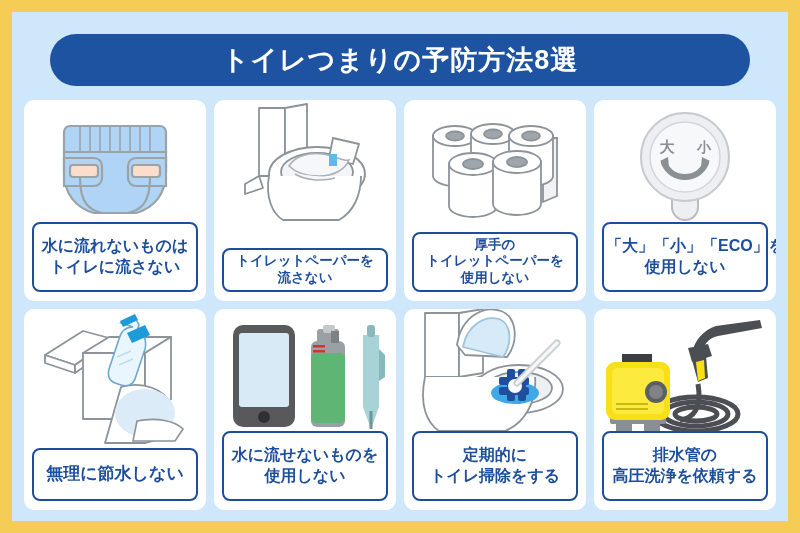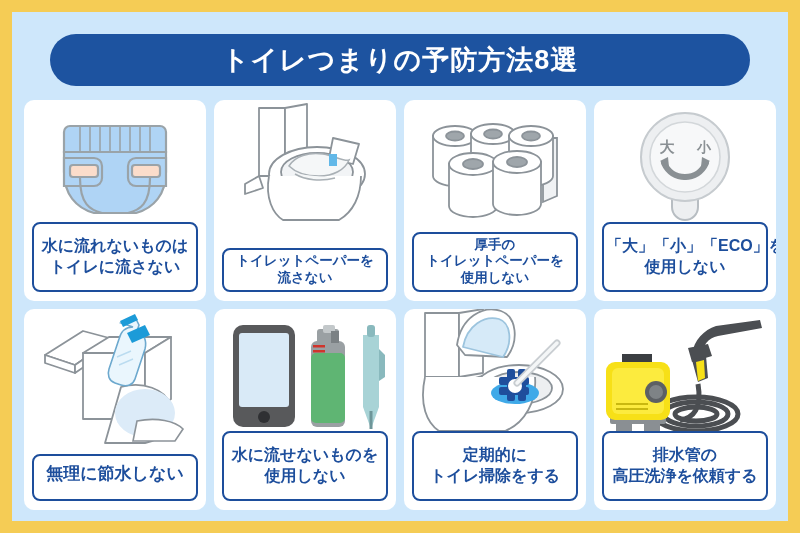--- a/index.html
+++ b/index.html
@@ -215,21 +215,21 @@
             <path d="M88 14 l14 -6 l4 8 l-2 6 c8 4 10 10 8 18 l-10 30 c-2 6 -8 8 -14 6 l-6 -2 c-6 -2 -8 -8 -6 -14 l10 -30 c2 -8 6 -12 14 -12 z" fill="#EAF6FD" stroke="#6DA9CE" stroke-width="1.6"></path>
             <path d="M94 24 l18 -8 l5 10 l-18 8 z" fill="#1C9BD8"></path>
             <path d="M87 12 l15 -7 l3 6 l-15 7 z" fill="#1C9BD8"></path>
             <g stroke="#BBDCF0" stroke-width="1.4">
               <line x1="84" y1="48" x2="98" y2="42"></line>
               <line x1="86" y1="56" x2="100" y2="50"></line>
             </g>
           </g>
         </svg>
       </div>
-      <div class="label" style="font-size:17px;padding:7px 2px 14px;">
+      <div class="label" style="font-size:17px;padding:13px 2px 14px;">
         <span class="ln">無理に節水しない</span>
       </div>
     </div>
 
     <div class="card">
       <div class="art">
         <svg width="165" height="115" viewBox="0 0 165 115">
           <g>
             <rect x="10" y="6" width="62" height="102" rx="10" fill="#58595B"></rect>
             <rect x="16" y="14" width="50" height="74" rx="3" fill="#D9EAF7"></rect>

